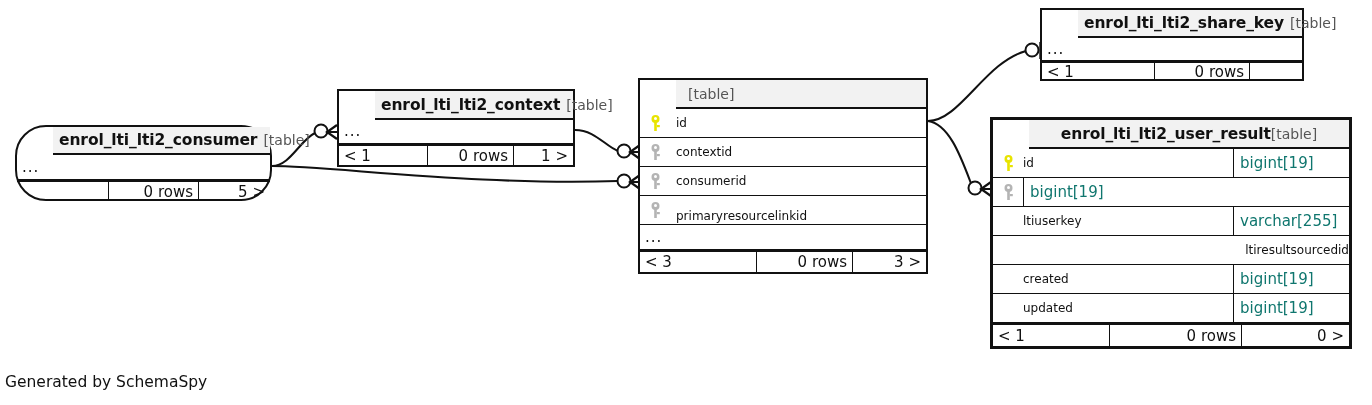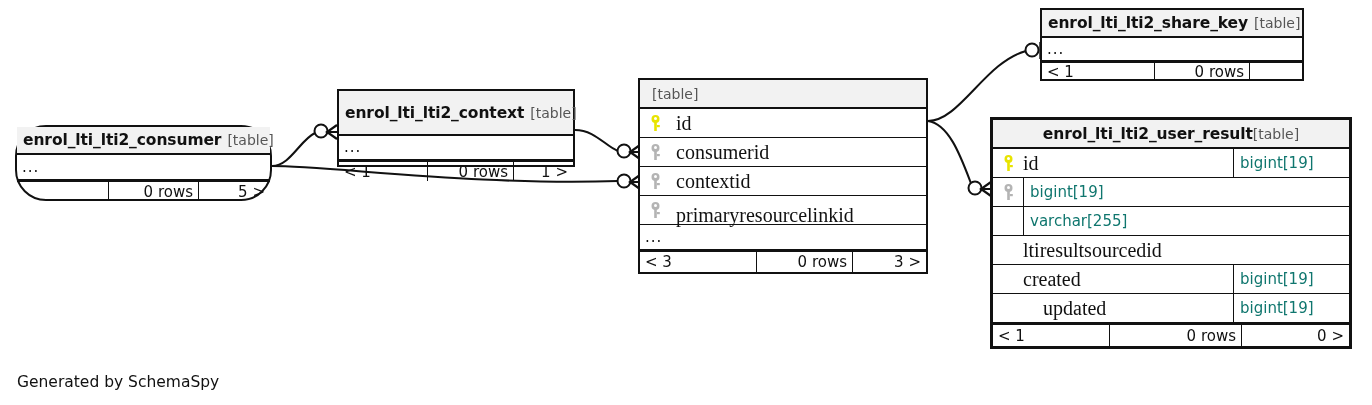--- a/index.html
+++ b/index.html
@@ -11,30 +11,30 @@
 
   svg.edges{position:absolute;left:0;top:0;width:1372px;height:405px;overflow:visible;}
 
   
   .tbl{position:absolute;background:#ffffff;border:2px solid #111111;
        box-sizing:border-box;}
   .tbl.focus{border-width:3px;}
 
   .thead{display:flex;align-items:center;background:#f2f2f2;
          border-bottom:2px solid #111111;box-sizing:border-box;
-         padding:0 6px;white-space:nowrap;}
+         padding:0 6px;white-space:nowrap;margin-left:36px;}
   .thead.split{justify-content:center;}
   .tname{font-weight:bold;font-size:15.5px;color:#111;letter-spacing:-0.1px;}
   .tkind{font-size:14px;color:#555;margin-left:6px;}
   .thead.split .tkind{margin-left:0;}
 
   .trow{display:flex;align-items:center;border-bottom:1.5px solid #111111;
         box-sizing:border-box;position:relative;}
   .trow:last-child{border-bottom:none;}
-  .cname{font-size:20px;color:#111;white-space:nowrap;font-family:Liberation Serif, serif;}
+  .cname{font-size:12px;color:#111;white-space:nowrap;}
   .ctype{font-size:15px;color:#0f766e;white-space:nowrap;padding-left:6px;
          border-left:1.5px solid #111;box-sizing:border-box;height:100%;
          display:flex;align-items:center;}
 
   .keycell{width:30px;min-width:30px;display:flex;align-items:center;
            justify-content:center;}
 
   .ellipsis{font-size:15px;color:#111;padding-left:5px;letter-spacing:1px;
             line-height:1;}
 
@@ -94,21 +94,21 @@
       <span class="ellipsis">...</span>
     </div>
     <div class="tfoot" style="height:21px;">
       <div class="fcell left" style="width:91px;"></div>
       <div class="fcell mid" style="width:90px;">0 rows</div>
       <div class="fcell right" style="width:72px;">5 &gt;</div>
     </div>
   </div>
 
   <div class="tbl" style="left:337px;top:89px;width:238px;height:78px;">
-    <div class="thead" style="height:45px;">
+    <div class="thead" style="height:29px;">
       <span class="tname">enrol_lti_lti2_context</span>
       <span class="tkind">[table]</span>
     </div>
     <div class="trow" style="height:24px;">
       <span class="ellipsis">...</span>
     </div>
     <div class="tfoot" style="height:21px;">
       <div class="fcell left" style="width:88px;">&lt; 1</div>
       <div class="fcell mid" style="width:86px;">0 rows</div>
       <div class="fcell right" style="width:60px;">1 &gt;</div>
@@ -133,32 +133,32 @@
     </div>
     <div class="trow" style="height:29px;">
       <span class="keycell">
         <svg width="11" height="17" viewBox="0 0 11 17">
             <circle cx="5.5" cy="4" r="4" fill="#b4b4b4"></circle>
             <circle cx="5.5" cy="3.6" r="1.5" fill="#ffffff"></circle>
             <rect x="4.2" y="6" width="2.6" height="10" fill="#b4b4b4"></rect>
             <rect x="6.8" y="10" width="3" height="2.2" fill="#b4b4b4"></rect>
           </svg>
       </span>
+      <span class="cname" style="padding-left:6px;">contextid</span>
+    </div>
+    <div class="trow" style="height:29px;">
+      <span class="keycell">
+        <svg width="11" height="17" viewBox="0 0 11 17">
+            <circle cx="5.5" cy="4" r="4" fill="#b4b4b4"></circle>
+            <circle cx="5.5" cy="3.6" r="1.5" fill="#ffffff"></circle>
+            <rect x="4.2" y="6" width="2.6" height="10" fill="#b4b4b4"></rect>
+            <rect x="6.8" y="10" width="3" height="2.2" fill="#b4b4b4"></rect>
+          </svg>
+      </span>
       <span class="cname" style="padding-left:6px;">consumerid</span>
-    </div>
-    <div class="trow" style="height:29px;">
-      <span class="keycell">
-        <svg width="11" height="17" viewBox="0 0 11 17">
-            <circle cx="5.5" cy="4" r="4" fill="#b4b4b4"></circle>
-            <circle cx="5.5" cy="3.6" r="1.5" fill="#ffffff"></circle>
-            <rect x="4.2" y="6" width="2.6" height="10" fill="#b4b4b4"></rect>
-            <rect x="6.8" y="10" width="3" height="2.2" fill="#b4b4b4"></rect>
-          </svg>
-      </span>
-      <span class="cname" style="padding-left:6px;">contextid</span>
     </div>
     <div class="trow" style="height:29px;">
       <span class="keycell">
         <svg width="11" height="17" viewBox="0 0 11 17">
             <circle cx="5.5" cy="4" r="4" fill="#b4b4b4"></circle>
             <circle cx="5.5" cy="3.6" r="1.5" fill="#ffffff"></circle>
             <rect x="4.2" y="6" width="2.6" height="10" fill="#b4b4b4"></rect>
             <rect x="6.8" y="10" width="3" height="2.2" fill="#b4b4b4"></rect>
           </svg>
       </span>
@@ -214,39 +214,40 @@
             <circle cx="5.5" cy="4" r="4" fill="#b4b4b4"></circle>
             <circle cx="5.5" cy="3.6" r="1.5" fill="#ffffff"></circle>
             <rect x="4.2" y="6" width="2.6" height="10" fill="#b4b4b4"></rect>
             <rect x="6.8" y="10" width="3" height="2.2" fill="#b4b4b4"></rect>
           </svg>
       </span>
       <span class="ctype" style="width:116px;">bigint[19]</span>
     </div>
     <div class="trow" style="height:29px;">
       <span class="keycell"></span>
-      <span class="ctype" style="width:140px;">varchar[255]</span>
-    </div>
-    <div class="trow" style="height:29px;">
-      <span class="keycell"></span>
-      <span class="cname" style="flex:1;">ltiresultsourcedid</span>
+      <span class="cname" style="flex:1;">ltiuserkey</span>
+      <span class="ctype" style="width:116px;">varchar[255]</span>
+    </div>
+    <div class="trow" style="height:29px;">
+      <span class="keycell"></span>
+      <span class="cname" style="flex:1;text-align:right;">ltiresultsourcedid</span>
     </div>
     <div class="trow" style="height:29px;">
       <span class="keycell"></span>
       <span class="cname" style="flex:1;">created</span>
       <span class="ctype" style="width:116px;">bigint[19]</span>
     </div>
-    <div class="trow" style="height:29px;gap:20px;">
+    <div class="trow" style="height:29px;">
       <span class="keycell"></span>
       <span class="cname" style="flex:1;">updated</span>
       <span class="ctype" style="width:116px;">bigint[19]</span>
     </div>
 
     <div class="tfoot" style="height:23px;">
       <div class="fcell left" style="width:116px;">&lt; 1</div>
       <div class="fcell mid" style="width:132px;">0 rows</div>
       <div class="fcell right" style="width:108px;">0 &gt;</div>
     </div>
   </div>
 
-  <div class="credit" style="left:17px;top:373px;">Generated by SchemaSpy</div>
+  <div class="credit" style="left:5px;top:373px;">Generated by SchemaSpy</div>
 
 </div>
 
 </body></html>

